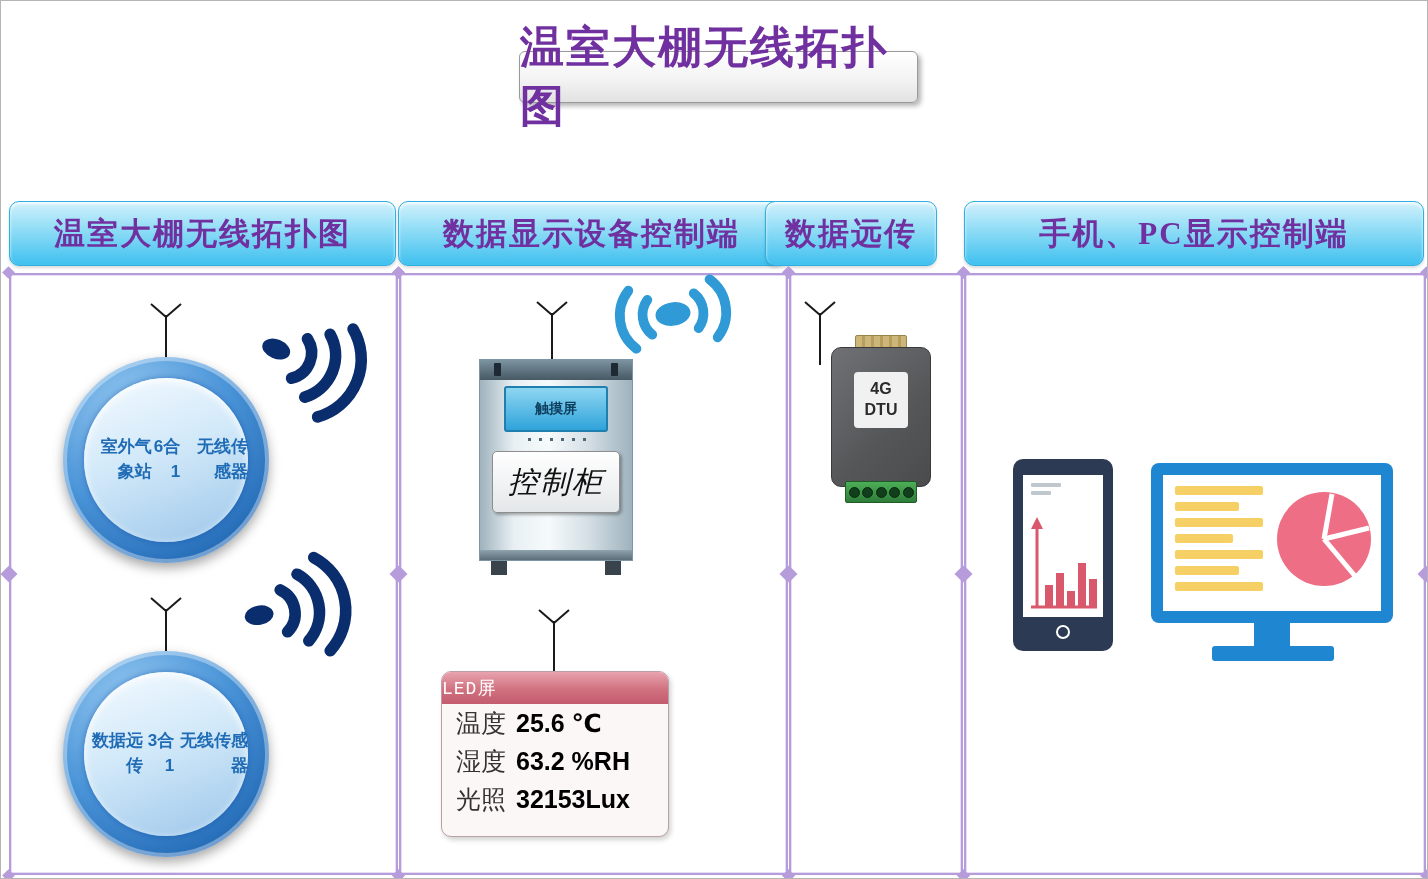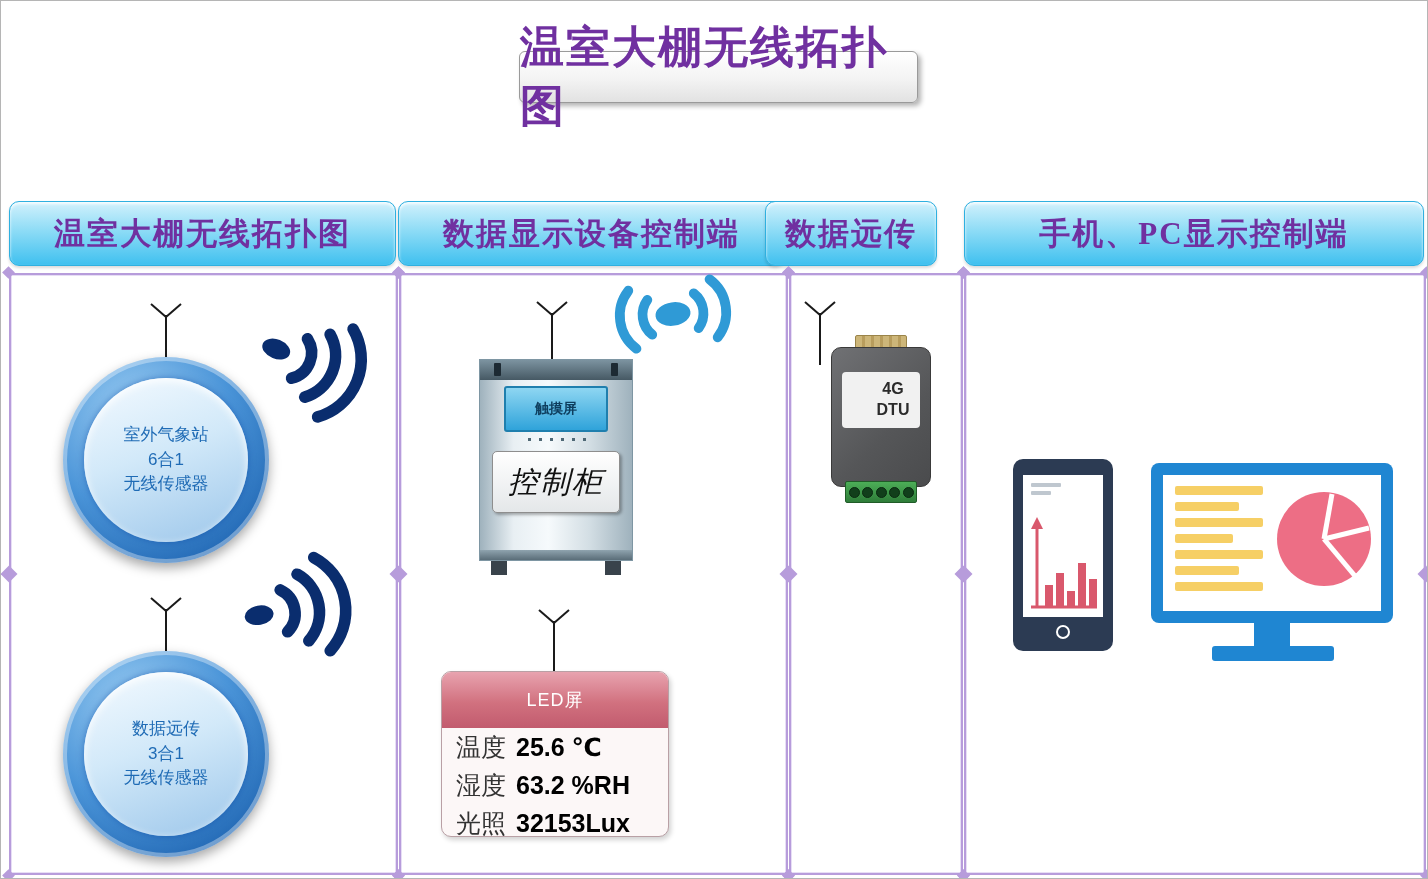--- a/index.html
+++ b/index.html
@@ -59,22 +59,22 @@
   .sensor-circle{
     position:absolute;width:206px;height:206px;border-radius:50%;
     background:radial-gradient(circle at 35% 28%,#9fd0f4 0%,#4a94d8 48%,#0b4fa0 100%);
     box-shadow:0 5px 12px rgba(0,0,0,.35), inset 0 0 0 4px rgba(255,255,255,.35);
   }
   .c1{left:62px;top:356px}.c2{left:62px;top:650px}
   .sensor-inner{
     position:absolute;inset:21px;border-radius:50%;
     background:linear-gradient(160deg,#f4faff 0%,#d2e9f9 45%,#9cc6ea 100%);
     box-shadow:inset 0 3px 8px rgba(255,255,255,.9), 0 0 7px rgba(13,71,161,.55);
-    display:flex;flex-direction:column;align-items:center;justify-content:center;
-    color:#1f6bb5;font-weight:normal;font-size:17px;line-height:1.45;text-align:right;
+    display:flex;flex-direction:row;align-items:center;justify-content:center;
+    color:#1f6bb5;font-weight:bold;font-size:17px;line-height:1.45;text-align:right;
   }
   
   .cabinet{position:absolute;left:478px;top:358px;width:154px;height:216px;}
   .cab-body{
     position:absolute;left:0;top:0;right:0;height:202px;
     background:linear-gradient(90deg,#9fb2bd 0%,#e8eff3 22%,#f6fafc 45%,#d3dee4 72%,#9fb2bd 100%);
     border:1px solid #7e96a3;box-sizing:border-box;
   }
   .cab-top{position:relative;height:20px;background:linear-gradient(#7c93a0,#465964);}
   .bolt{position:absolute;top:3px;width:7px;height:13px;background:#1d2a33;border-radius:1px;}
@@ -104,23 +104,23 @@
   .cab-base{position:absolute;left:0;right:0;bottom:0;height:10px;background:linear-gradient(#8fa3ae,#5a6d78);}
   .cab-leg{position:absolute;bottom:0;width:16px;height:14px;background:#39434b;}
   .leg-l{left:12px}.leg-r{right:12px}
   
   .led{
     position:absolute;left:440px;top:670px;width:228px;height:166px;
     background:#fcf7f7;border:1px solid #b9a0a5;border-radius:10px;
     box-shadow:2px 3px 5px rgba(0,0,0,.18);box-sizing:border-box;overflow:hidden;
   }
   .led-head{
-    height:56px;background:linear-gradient(180deg,#e8a3af 0%,#d1717f 55%,#c25b6e 100%);
-    display:flex;align-items:center;justify-content:center;
-    color:#fff;font-size:18px;letter-spacing:1px;
+    height:32px;background:linear-gradient(180deg,#e8a3af 0%,#d1717f 55%,#c25b6e 100%);
+    display:flex;align-items:center;justify-content:flex-start;
+    color:#fff;font-size:18px;letter-spacing:1px;font-family:Liberation Mono, monospace;
   }
   .led-row{display:flex;align-items:center;height:38px;padding-left:14px;}
   .led-label{
     font-family:"Liberation Serif","DejaVu Serif",serif;
     font-size:25px;color:#333;margin-right:10px;
   }
   .led-value{font-size:25px;font-weight:bold;color:#000;}
   
   .dtu{position:absolute;left:828px;top:334px;width:104px;height:172px;}
   .dtu-conn{
@@ -129,21 +129,21 @@
     border:1px solid #9a8449;box-sizing:border-box;
   }
   .dtu-body{
     position:absolute;left:2px;top:12px;width:100px;height:140px;
     background:linear-gradient(135deg,#707174 0%,#555658 60%,#4a4b4d 100%);
     border:1px solid #3a3a3a;border-radius:10px;box-sizing:border-box;
   }
   .dtu-label{
     width:54px;height:56px;margin:24px auto 0;background:#f1f1f1;border-radius:4px;
     display:flex;flex-direction:column;align-items:center;justify-content:center;
-    font-size:16px;font-weight:bold;color:#2b2b2b;line-height:1.3;padding-left:24px;
+    font-size:16px;font-weight:bold;color:#2b2b2b;line-height:1.3;
   }
   .dtu-term{
     position:absolute;left:16px;top:146px;width:72px;height:22px;
     background:linear-gradient(#4cae57,#2e7d39);border:1px solid #205c28;
     border-radius:2px;box-sizing:border-box;
     display:flex;align-items:center;justify-content:space-evenly;
   }
   .pin{width:9px;height:9px;border-radius:50%;background:#113f1b;border:1px solid #0a2a11;}
   
   .phone{

